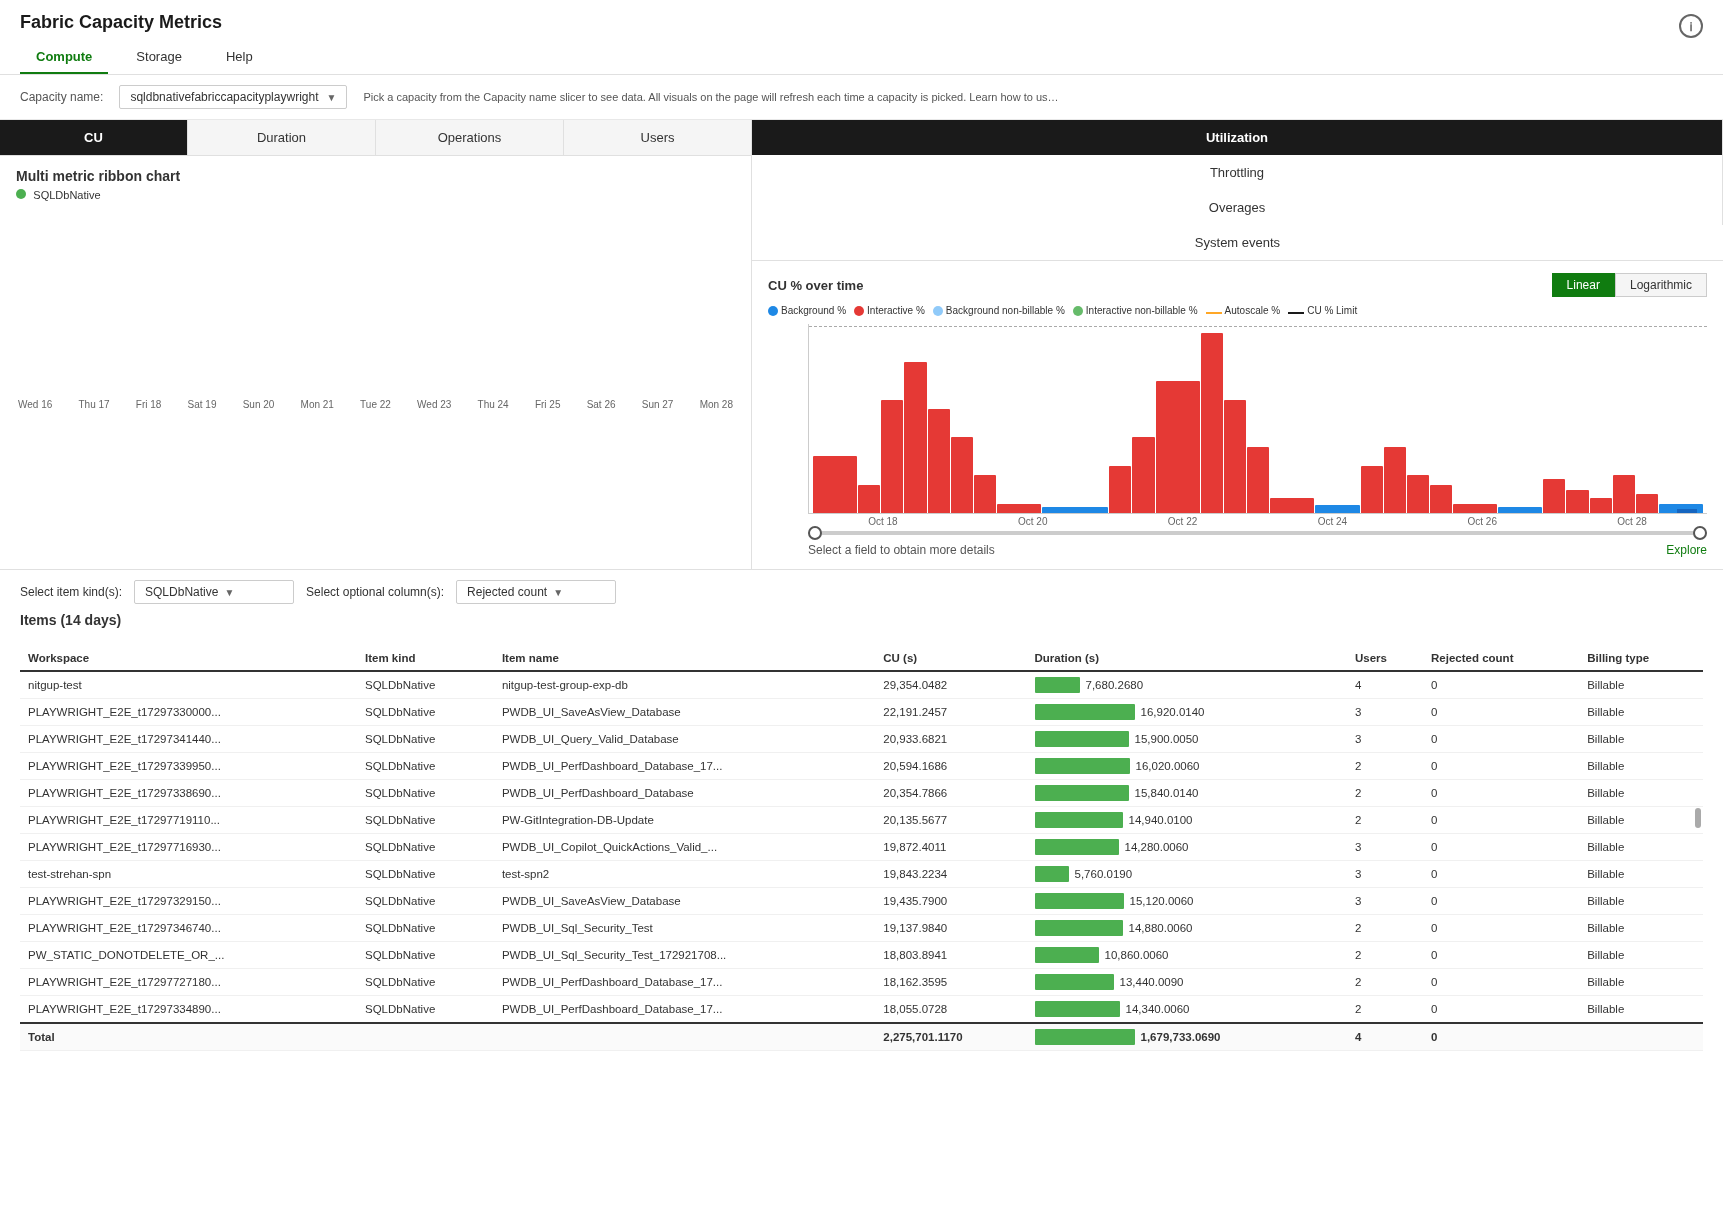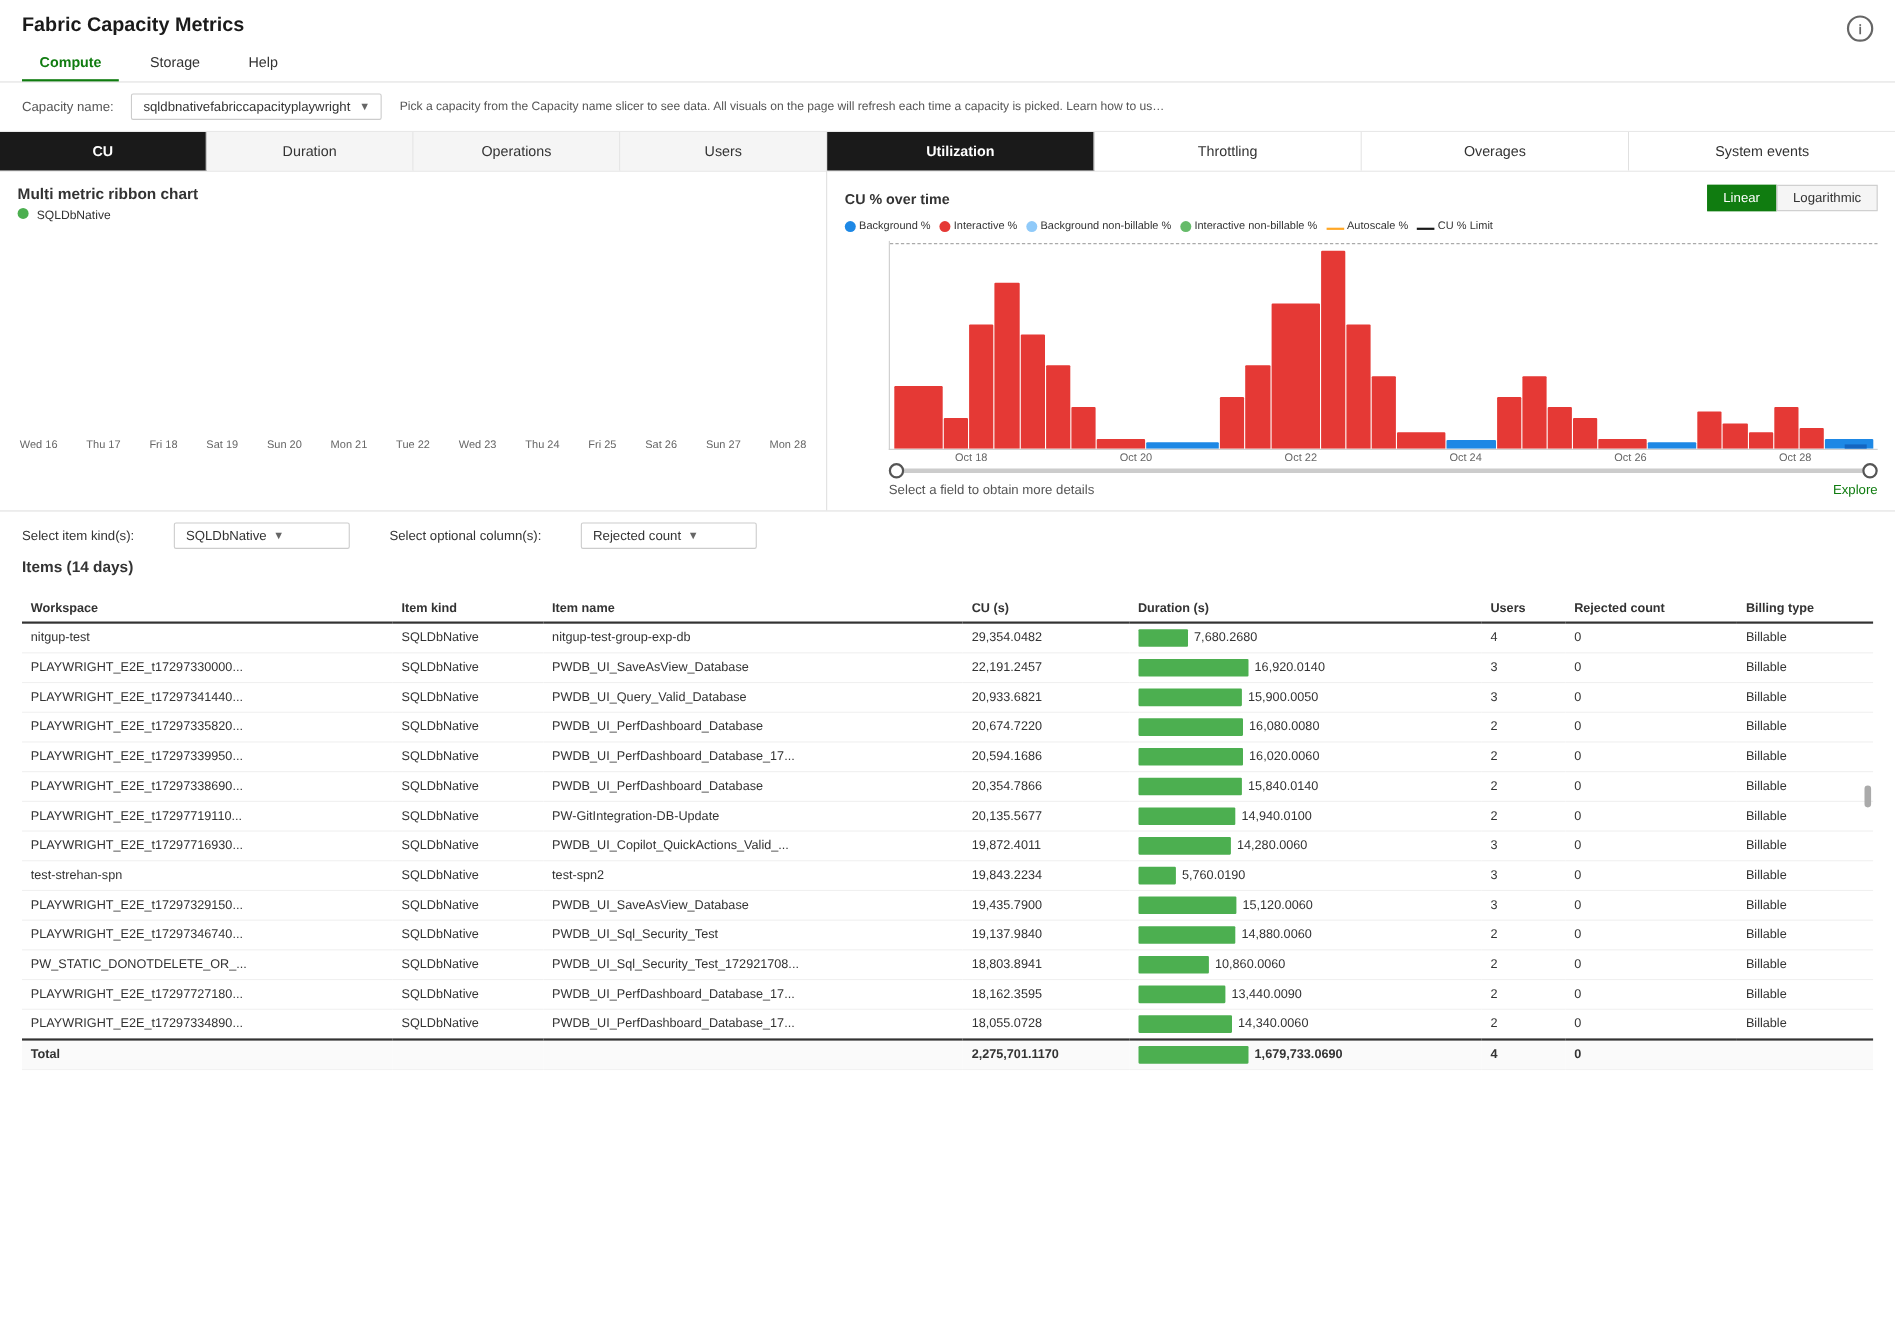--- a/index.html
+++ b/index.html
@@ -30,40 +30,40 @@
     .tab-btn:last-child { border-right: none; }
 
     .chart-area { padding: 12px 16px; }
     .chart-title { font-size: 14px; font-weight: 600; margin-bottom: 4px; }
     .legend-dot { display: inline-block; width: 10px; height: 10px; border-radius: 50%; background: #4caf50; margin-right: 4px; }
     .legend-label { font-size: 11px; color: #333; }
     .x-axis { display: flex; justify-content: space-between; margin-top: 4px; font-size: 10px; color: #666; padding: 0 2px; }
 
     
     .right-panel { flex: 1; padding: 0; }
-    .right-tab-bar { display: flex; border-bottom: 1px solid #e0e0e0; }
+    .right-tab-bar { display: flex; border-bottom: 1px solid #e0e0e0; flex-direction: column; }
     .right-tab { flex: 1; padding: 10px 8px; text-align: center; cursor: pointer; font-size: 13px; color: #333; background: #fff; border: none; border-right: 1px solid #e0e0e0; }
     .right-tab.active { background: #1a1a1a; color: #fff; font-weight: 600; }
     .right-tab:last-child { border-right: none; }
 
     .cu-chart-area { padding: 12px 16px; }
     .cu-header { display: flex; justify-content: space-between; align-items: center; margin-bottom: 8px; }
     .cu-title { font-size: 13px; font-weight: 600; }
     .scale-btns { display: flex; }
     .scale-btn { padding: 4px 14px; font-size: 12px; cursor: pointer; border: 1px solid #ccc; background: #f5f5f5; color: #333; }
     .scale-btn.active { background: #107c10; color: #fff; border-color: #107c10; }
 
     .cu-legend { display: flex; flex-wrap: wrap; gap: 8px; margin-bottom: 8px; font-size: 10px; }
     .legend-item { display: flex; align-items: center; gap: 3px; }
     .legend-color { width: 10px; height: 10px; border-radius: 50%; flex-shrink: 0; }
     .legend-line { width: 16px; height: 2px; flex-shrink: 0; }
 
     
     .bottom-section { padding: 10px 20px 0; border-top: 1px solid #e0e0e0; }
-    .filter-row { display: flex; align-items: center; gap: 36px; margin-bottom: 8px; flex-wrap: wrap; }
+    .filter-row { display: flex; align-items: center; gap: 12px; margin-bottom: 8px; flex-wrap: wrap; }
     .filter-label { font-size: 12px; color: #333; }
     .filter-dropdown { display: flex; align-items: center; gap: 6px; border: 1px solid #ccc; padding: 4px 10px; border-radius: 2px; cursor: pointer; font-size: 12px; min-width: 160px; background: #fff; }
     .section-title { font-size: 14px; font-weight: 700; margin-bottom: 18px; }
 
     
     .data-table { width: 100%; border-collapse: collapse; font-size: 11.5px; }
     .data-table th { text-align: left; padding: 6px 8px; font-weight: 600; color: #333; border-bottom: 2px solid #333; white-space: nowrap; }
     .data-table td { padding: 5px 8px; border-bottom: 1px solid #f0f0f0; color: #333; white-space: nowrap; }
     .data-table tfoot td { font-weight: 700; border-top: 2px solid #333; background: #fafafa; }
 
@@ -358,35 +358,20 @@
       <div class="duration-cell">
         <div class="duration-bar" style="width:94px;max-width:120px;"></div>
         <span>15,900.0050</span>
       </div>
     </td>
     <td>3</td>
     <td>0</td>
     <td>Billable</td>
   </tr>
           <tr>
-    <td>PLAYWRIGHT_E2E_t17297335820...</td>
-    <td>SQLDbNative</td>
-    <td>PWDB_UI_PerfDashboard_Database</td>
-    <td>20,674.7220</td>
-    <td>
-      <div class="duration-cell">
-        <div class="duration-bar" style="width:95px;max-width:120px;"></div>
-        <span>16,080.0080</span>
-      </div>
-    </td>
-    <td>2</td>
-    <td>0</td>
-    <td>Billable</td>
-  </tr>
-          <tr>
     <td>PLAYWRIGHT_E2E_t17297339950...</td>
     <td>SQLDbNative</td>
     <td>PWDB_UI_PerfDashboard_Database_17...</td>
     <td>20,594.1686</td>
     <td>
       <div class="duration-cell">
         <div class="duration-bar" style="width:95px;max-width:120px;"></div>
         <span>16,020.0060</span>
       </div>
     </td>

